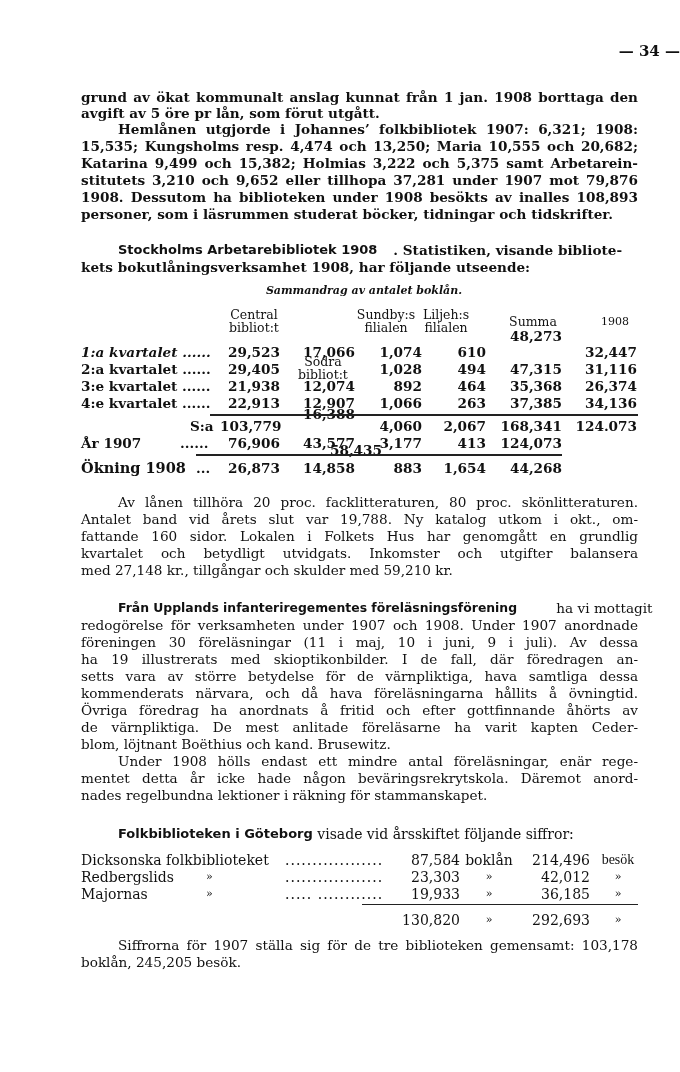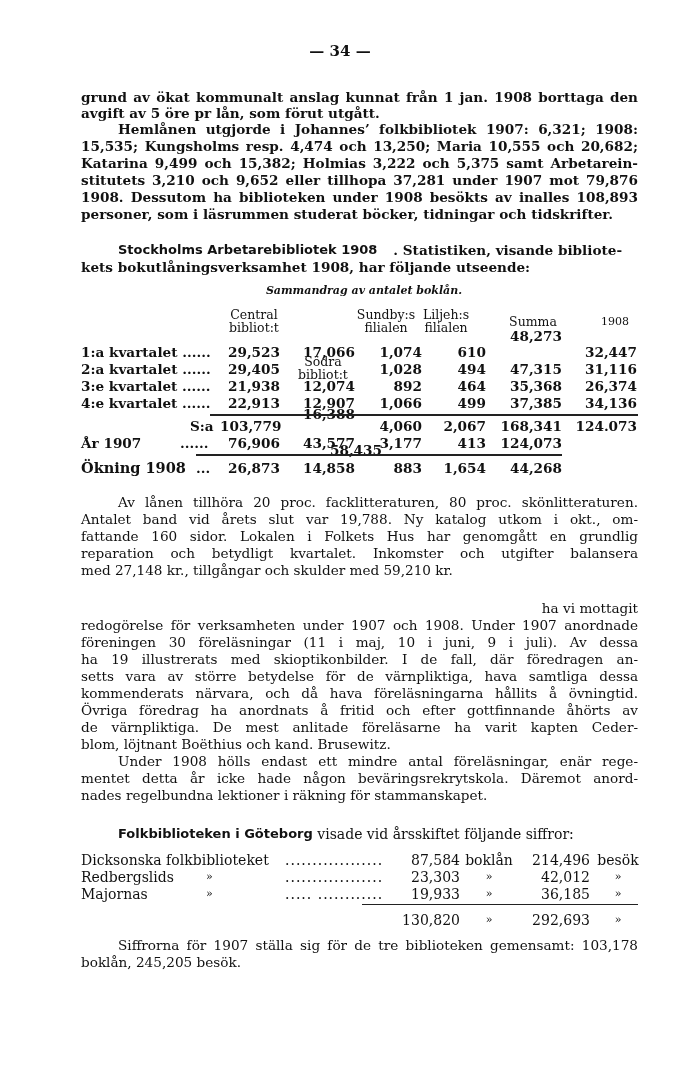--- a/index.html
+++ b/index.html
@@ -1,20 +1,20 @@
 <!DOCTYPE html>
 <html><head>
 <meta charset="utf-8">
 <style>
   html, body { margin: 0; padding: 0; background: #ffffff; }
   body { width: 680px; height: 1072px; position: relative; overflow: hidden;
          font-family: "DejaVu Serif", "Liberation Serif", serif; color: #111; }
   .page { position: absolute; left: 0; top: 0; width: 680px; height: 1072px; }
   .abs { position: absolute; white-space: nowrap; }
-  .pagenum { left: 0; width: 680px; top: 42px; text-align: center; font-size: 15px; font-weight: bold; }
+  .pagenum { left: 0; width: 680px; top: 42px; text-align: right; font-size: 15px; font-weight: bold; }
   .line { position: absolute; left: 81px; width: 557px; font-size: 13.6px; line-height: 16px;
           white-space: nowrap; text-align: justify; text-align-last: justify; }
   .line.last { text-align-last: left; }
   .line.indent { left: 118px; width: 520px; }
   .bold { font-weight: bold; }
   .heading { font-family: "DejaVu Sans", "Liberation Sans", sans-serif; font-weight: bold; font-size: 13px; }
   .caption { left: 0; width: 680px; text-align: center; font-style: italic; font-weight: bold; font-size: 11px; top: 284px; margin-left: 24px; }
   .th { font-size: 12.5px; line-height: 13px; text-align: center; }
   .td { font-size: 13.6px; line-height: 16px; text-align: right; font-weight: bold; }
   .rl { font-size: 13.6px; line-height: 16px; font-weight: bold; }
@@ -60,21 +60,21 @@
       <div>Sundby:s</div>
       <div>filialen</div>
     </div>
     <div class="abs th" style="left:418px; top:308px; width:56px;">
       <div>Liljeh:s</div>
       <div>filialen</div>
     </div>
     <div class="abs th" style="left:500px; top:315px; width:66px;">Summa</div>
     <div class="abs th" style="left:590px; top:315px; width:50px; font-size:11px;">1908</div>
 
-    <div class="abs rl" style="left:81px; top:344px;">1:a kvartalet ......</div>
+    <div class="abs rl" style="left:81px; top:344px;font-style:italic;">1:a kvartalet ......</div>
     <div class="abs rl" style="left:81px; top:361px;">2:a kvartalet ......</div>
     <div class="abs rl" style="left:81px; top:378px;">3:e kvartalet ......</div>
     <div class="abs rl" style="left:81px; top:395px;">4:e kvartalet ......</div>
 
     <div class="abs td" style="left:220px; width:60px; top:344px;">29,523</div>
     <div class="abs td" style="left:220px; width:60px; top:361px;">29,405</div>
     <div class="abs td" style="left:220px; width:60px; top:378px;">21,938</div>
     <div class="abs td" style="left:220px; width:60px; top:395px;">22,913</div>
 
     <div class="abs td" style="left:295px; width:60px; top:344px;">17,066</div>
@@ -83,21 +83,21 @@
     <div class="abs td" style="left:295px; width:60px; top:395px;">12,907</div>
 
     <div class="abs td" style="left:362px; width:60px; top:344px;">1,074</div>
     <div class="abs td" style="left:362px; width:60px; top:361px;">1,028</div>
     <div class="abs td" style="left:362px; width:60px; top:378px;">892</div>
     <div class="abs td" style="left:362px; width:60px; top:395px;">1,066</div>
 
     <div class="abs td" style="left:426px; width:60px; top:344px;">610</div>
     <div class="abs td" style="left:426px; width:60px; top:361px;">494</div>
     <div class="abs td" style="left:426px; width:60px; top:378px;">464</div>
-    <div class="abs td" style="left:426px; width:60px; top:395px;">499</div>
+    <div class="abs td" style="left:426px; width:60px; top:395px;">263</div>
 
     <div class="abs td" style="left:492px; width:70px; top:328px;">48,273</div>
     <div class="abs td" style="left:492px; width:70px; top:361px;">47,315</div>
     <div class="abs td" style="left:492px; width:70px; top:378px;">35,368</div>
     <div class="abs td" style="left:492px; width:70px; top:395px;">37,385</div>
 
     <div class="abs td" style="left:567px; width:70px; top:344px;">32,447</div>
     <div class="abs td" style="left:567px; width:70px; top:361px;">31,116</div>
     <div class="abs td" style="left:567px; width:70px; top:378px;">26,374</div>
     <div class="abs td" style="left:567px; width:70px; top:395px;">34,136</div>
@@ -127,24 +127,25 @@
     <div class="abs td" style="left:220px; width:60px; top:460px;">26,873</div>
     <div class="abs td" style="left:295px; width:60px; top:460px;">14,858</div>
     <div class="abs td" style="left:362px; width:60px; top:460px;">883</div>
     <div class="abs td" style="left:426px; width:60px; top:460px;">1,654</div>
     <div class="abs td" style="left:492px; width:70px; top:460px;">44,268</div>
   </div>
 
   <div class="line indent" style="top:494px">Av lånen tillhöra 20 proc. facklitteraturen, 80 proc. skönlitteraturen.</div>
   <div class="line" style="top:511px">Antalet band vid årets slut var 19,788. Ny katalog utkom i okt., om-</div>
   <div class="line" style="top:528px">fattande 160 sidor. Lokalen i Folkets Hus har genomgått en grundlig</div>
-  <div class="line" style="top:545px">reparation och betydligt kvartalet. Inkomster och utgifter balansera</div>
+  <div class="line" style="top:545px">kvartalet och betydligt utvidgats. Inkomster och utgifter balansera</div>
   <div class="line last" style="top:562px">med 27,148 kr., tillgångar och skulder med 59,210 kr.</div>
 
   <div class="abs" style="left:118px; top:600px; width:520px; font-size:13.6px; line-height:16px; display:flex;">
+    <span class="heading" style="font-size:12.4px;">Från Upplands infanteriregementes föreläsningsförening</span>
     <span style="flex:1; white-space:pre; text-align:right;padding-left:35px;"> ha vi mottagit</span>
   </div>
   <div class="line" style="top:617px">redogörelse för verksamheten under 1907 och 1908. Under 1907 anordnade</div>
   <div class="line" style="top:634px">föreningen 30 föreläsningar (11 i maj, 10 i juni, 9 i juli). Av dessa</div>
   <div class="line" style="top:651px">ha 19 illustrerats med skioptikonbilder. I de fall, där föredragen an-</div>
   <div class="line" style="top:668px">setts vara av större betydelse för de värnpliktiga, hava samtliga dessa</div>
   <div class="line" style="top:685px">kommenderats närvara, och då hava föreläsningarna hållits å övningtid.</div>
   <div class="line" style="top:702px">Övriga föredrag ha anordnats å fritid och efter gottfinnande åhörts av</div>
   <div class="line" style="top:719px">de värnpliktiga. De mest anlitade föreläsarne ha varit kapten Ceder-</div>
   <div class="line last" style="top:736px">blom, löjtnant Boëthius och kand. Brusewitz.</div>
@@ -158,21 +159,21 @@
     <span style="flex:1; white-space:pre;"> visade vid årsskiftet följande siffror:</span>
   </div>
 
   <div>
 
     <div class="abs g" style="left:81px; top:852px;">Dicksonska folkbiblioteket</div>
     <div class="abs g" style="left:285px; top:852px; letter-spacing:1px;">..................</div>
     <div class="abs g gr" style="left:400px; width:60px; top:852px;">87,584</div>
     <div class="abs g" style="left:464px; width:50px; top:852px; text-align:center;">boklån</div>
     <div class="abs g gr" style="left:516px; width:74px; top:852px;">214,496</div>
-    <div class="abs g" style="left:596px; width:44px; top:852px; text-align:center;">besök</div>
+    <div class="abs g" style="left:596px; width:44px; top:852px; text-align:center;font-family:Liberation Serif, serif;">besök</div>
 
     <div class="abs g" style="left:81px; top:869px;">Redbergslids</div>
     <div class="abs g" style="left:206px; top:869px; font-size:11px;">»</div>
     <div class="abs g" style="left:285px; top:869px; letter-spacing:1px;">..................</div>
     <div class="abs g gr" style="left:400px; width:60px; top:869px;">23,303</div>
     <div class="abs g" style="left:464px; width:50px; top:869px; text-align:center; font-size:11px;">»</div>
     <div class="abs g gr" style="left:516px; width:74px; top:869px;">42,012</div>
     <div class="abs g" style="left:596px; width:44px; top:869px; text-align:center; font-size:11px;">»</div>
 
     <div class="abs g" style="left:81px; top:886px;">Majornas</div>

